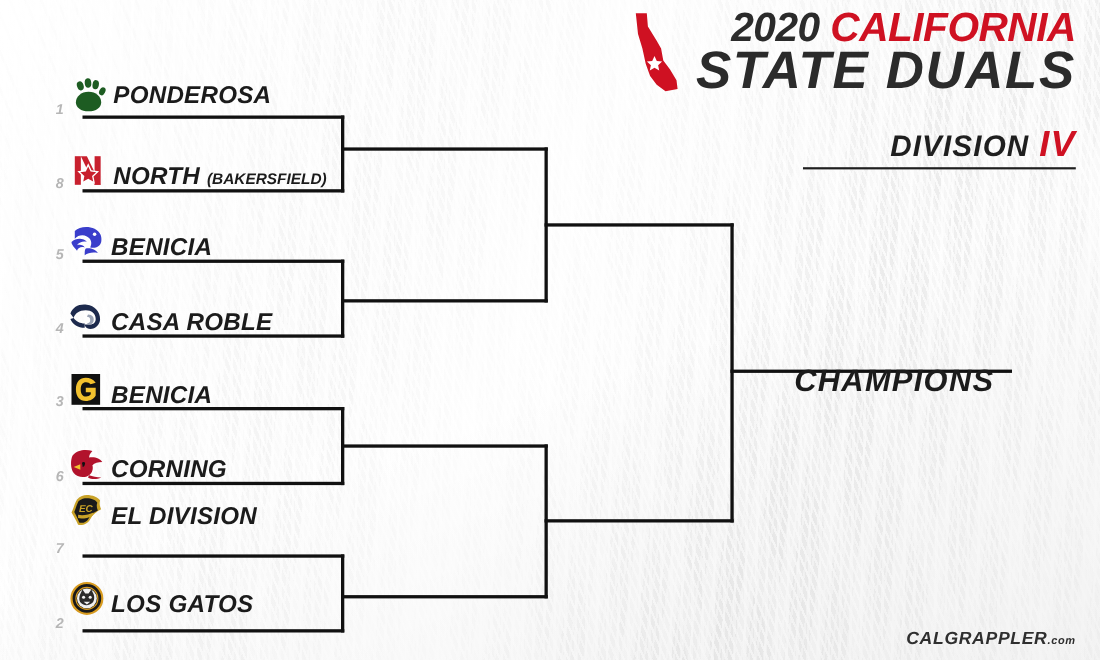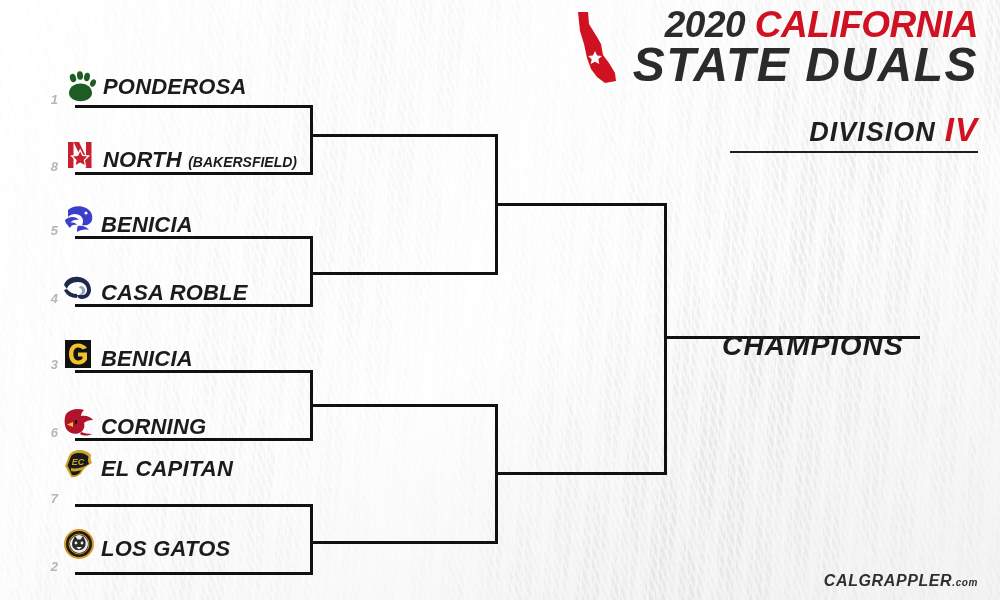--- a/index.html
+++ b/index.html
@@ -341,21 +341,21 @@
 
     <div class="team" style="left:62px; top:446px;">
       <span class="logo">
         <svg class="logo" viewBox="0 0 34 32" aria-hidden="true">
           <path d="M17 2 C22 2 27 4 29 7 C28 10 29 13 30 15 C26 17 22 20 20 24 C18 28 13 30 9 29 C7 25 5 21 3 18 C5 14 6 9 8 6 C11 3 14 2 17 2 Z" fill="#c9a227"></path>
           <path d="M17 5 C21 5 25 6.5 26.5 9 C25.5 11.5 26 14 27 16 C23.5 17.5 20 20 18.5 23.5 C17 26.5 13 28 10 27 C8.5 23.5 7 20 5.5 17.5 C7 14 8 10 9.5 7.5 C12 5.5 14.5 5 17 5 Z" fill="#1a1a1a"></path>
           <text x="16" y="17" font-family="Liberation Sans, sans-serif" font-size="9" font-weight="900" font-style="italic" fill="#c9a227" text-anchor="middle">EC</text>
           <path d="M9 20 C13 21 19 20 23 18 L22 21 C18 23 12 24 9 23 Z" fill="#c9a227"></path>
         </svg>
       </span>
-      <span class="team-name"><span>EL CAPITAN</span></span>
+      <span class="team-name"><span>EL DIVISION</span></span>
     </div>
 
     <div class="team" style="left:62px; top:526px;">
       <span class="logo">
         <svg class="logo" viewBox="0 0 34 32" aria-hidden="true">
           <circle cx="17" cy="16" r="14" fill="#1a1a1a"></circle>
           <circle cx="17" cy="16" r="14" fill="none" stroke="#d79a1e" stroke-width="2"></circle>
           <circle cx="17" cy="16" r="10" fill="none" stroke="#d79a1e" stroke-width="1"></circle>
           <circle cx="17" cy="16" r="9" fill="#f0f0f0"></circle>
           <path d="M11 12 L13 8 L15.5 11.5 L18.5 11.5 L21 8 L23 12 C24 14 24 18 22 20 C19 23 14 23 11.5 20 C9.5 18 10 14 11 12 Z" fill="#2a2a2a"></path>

